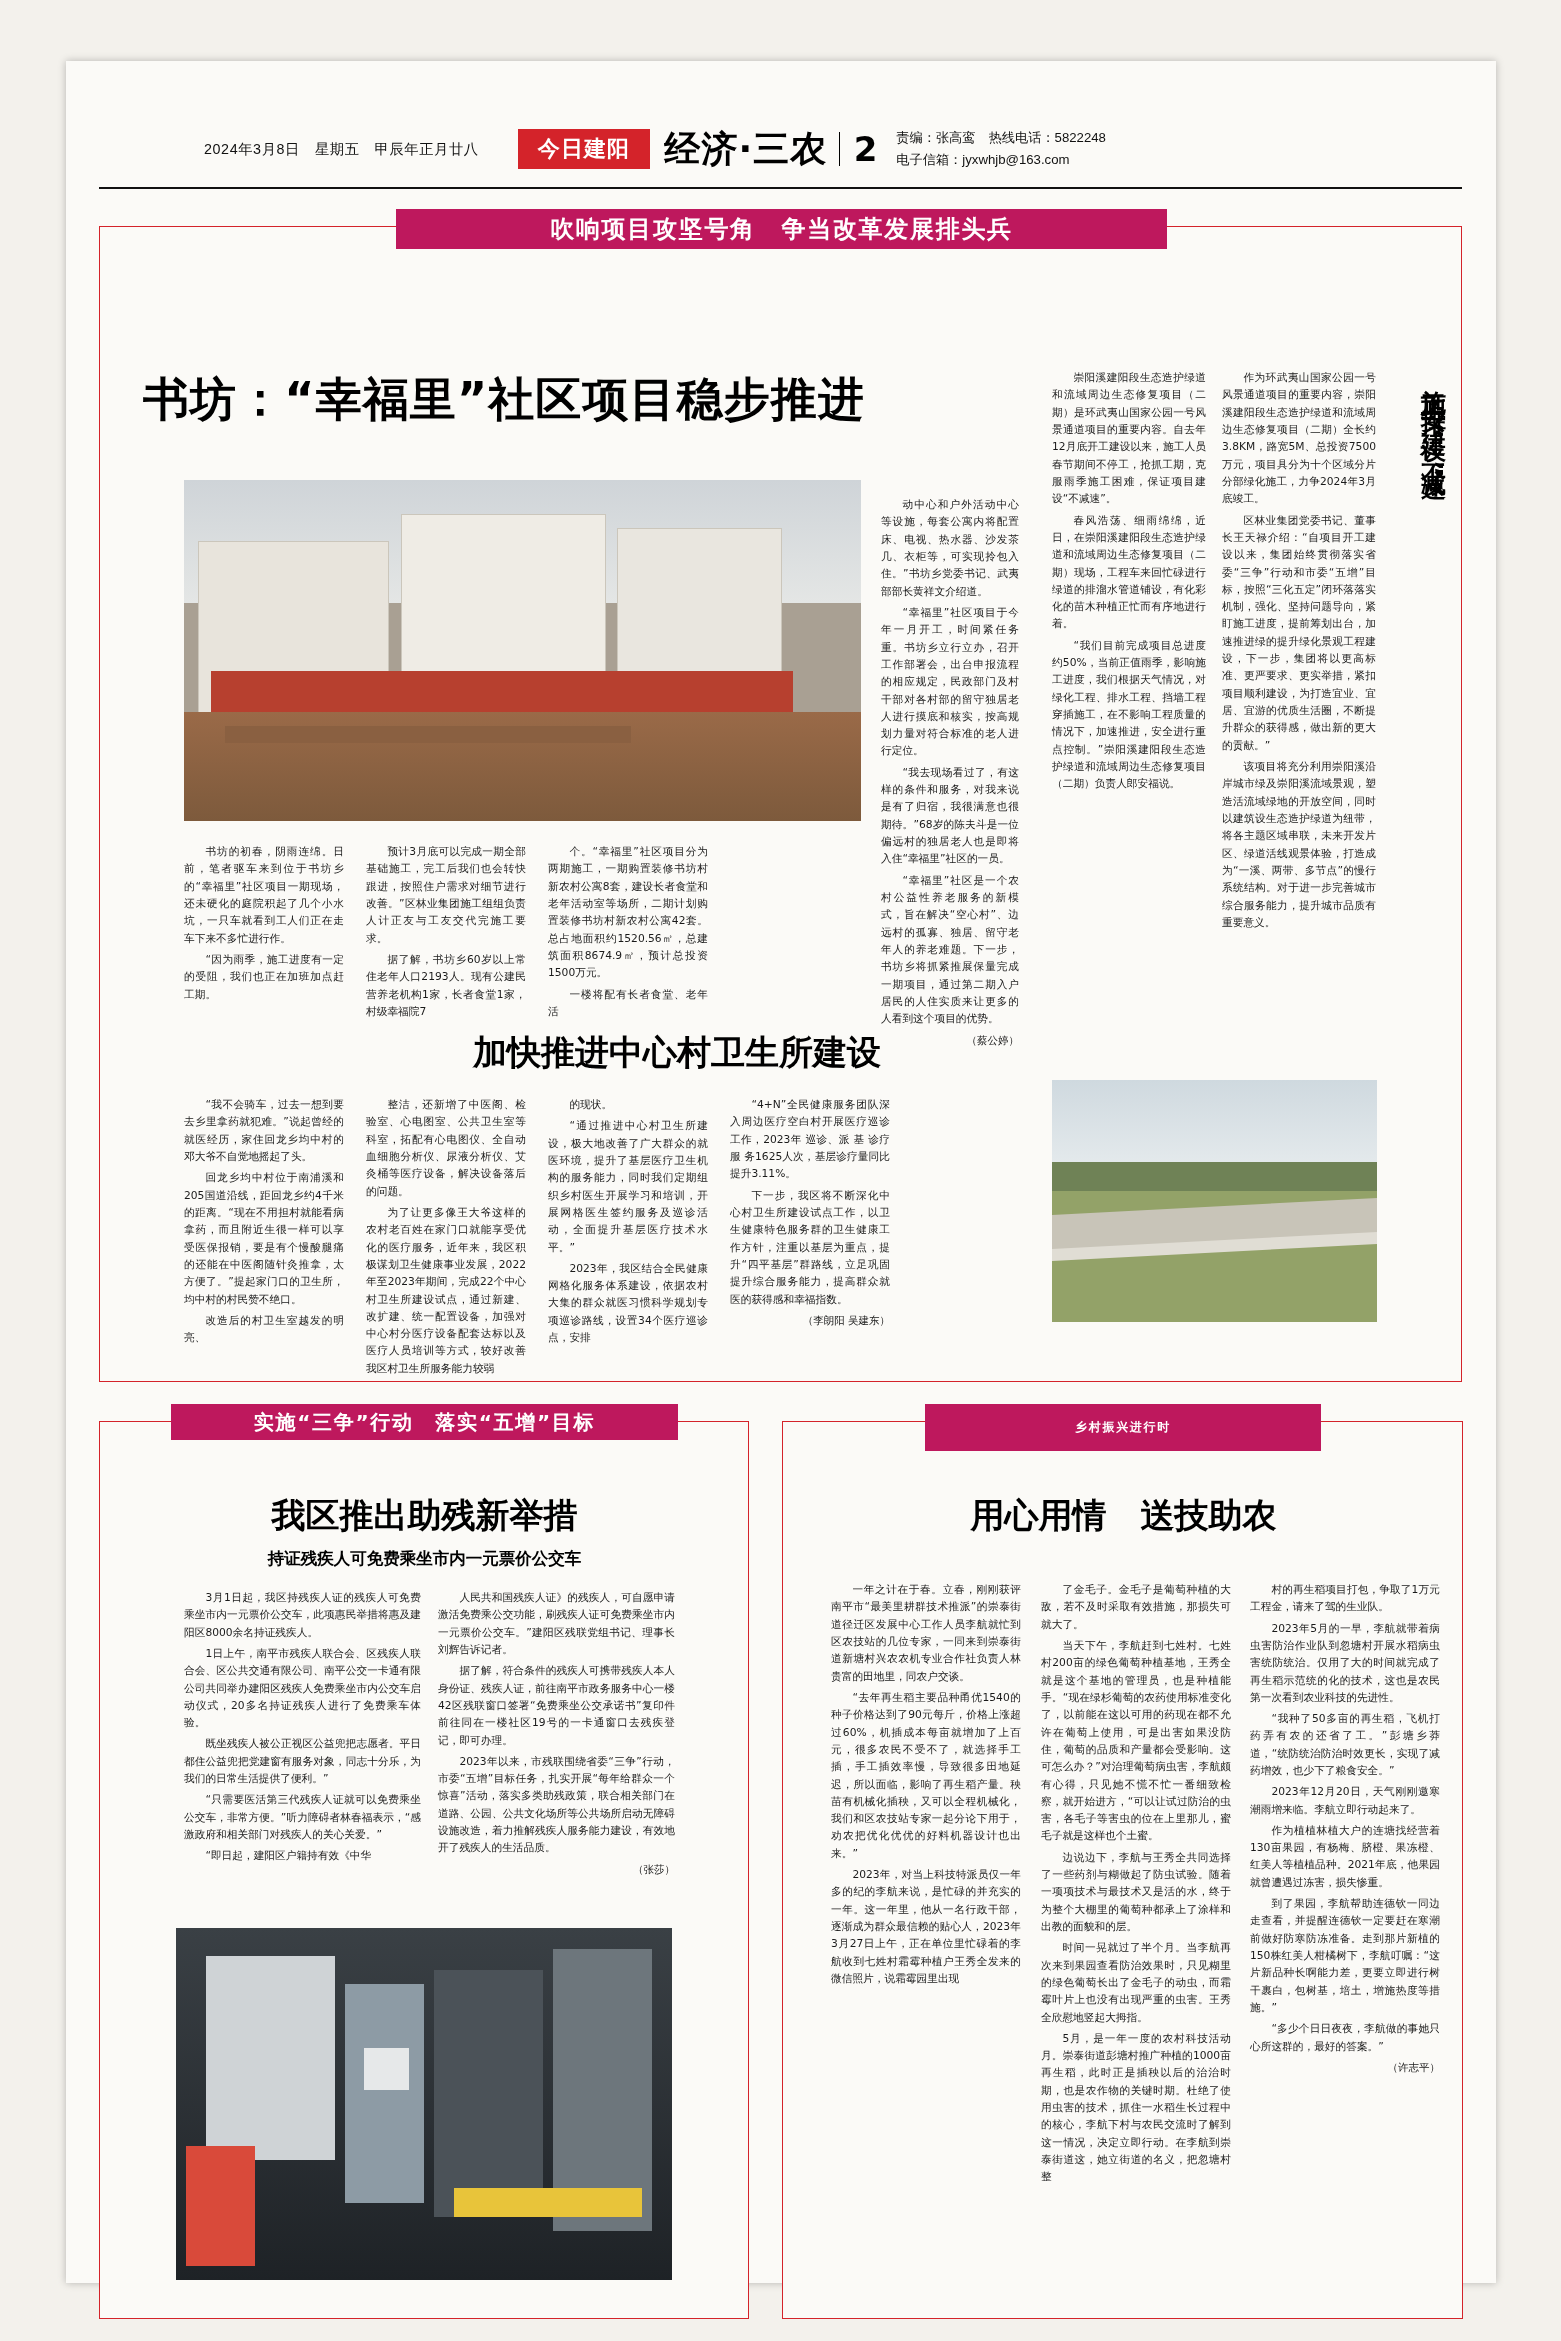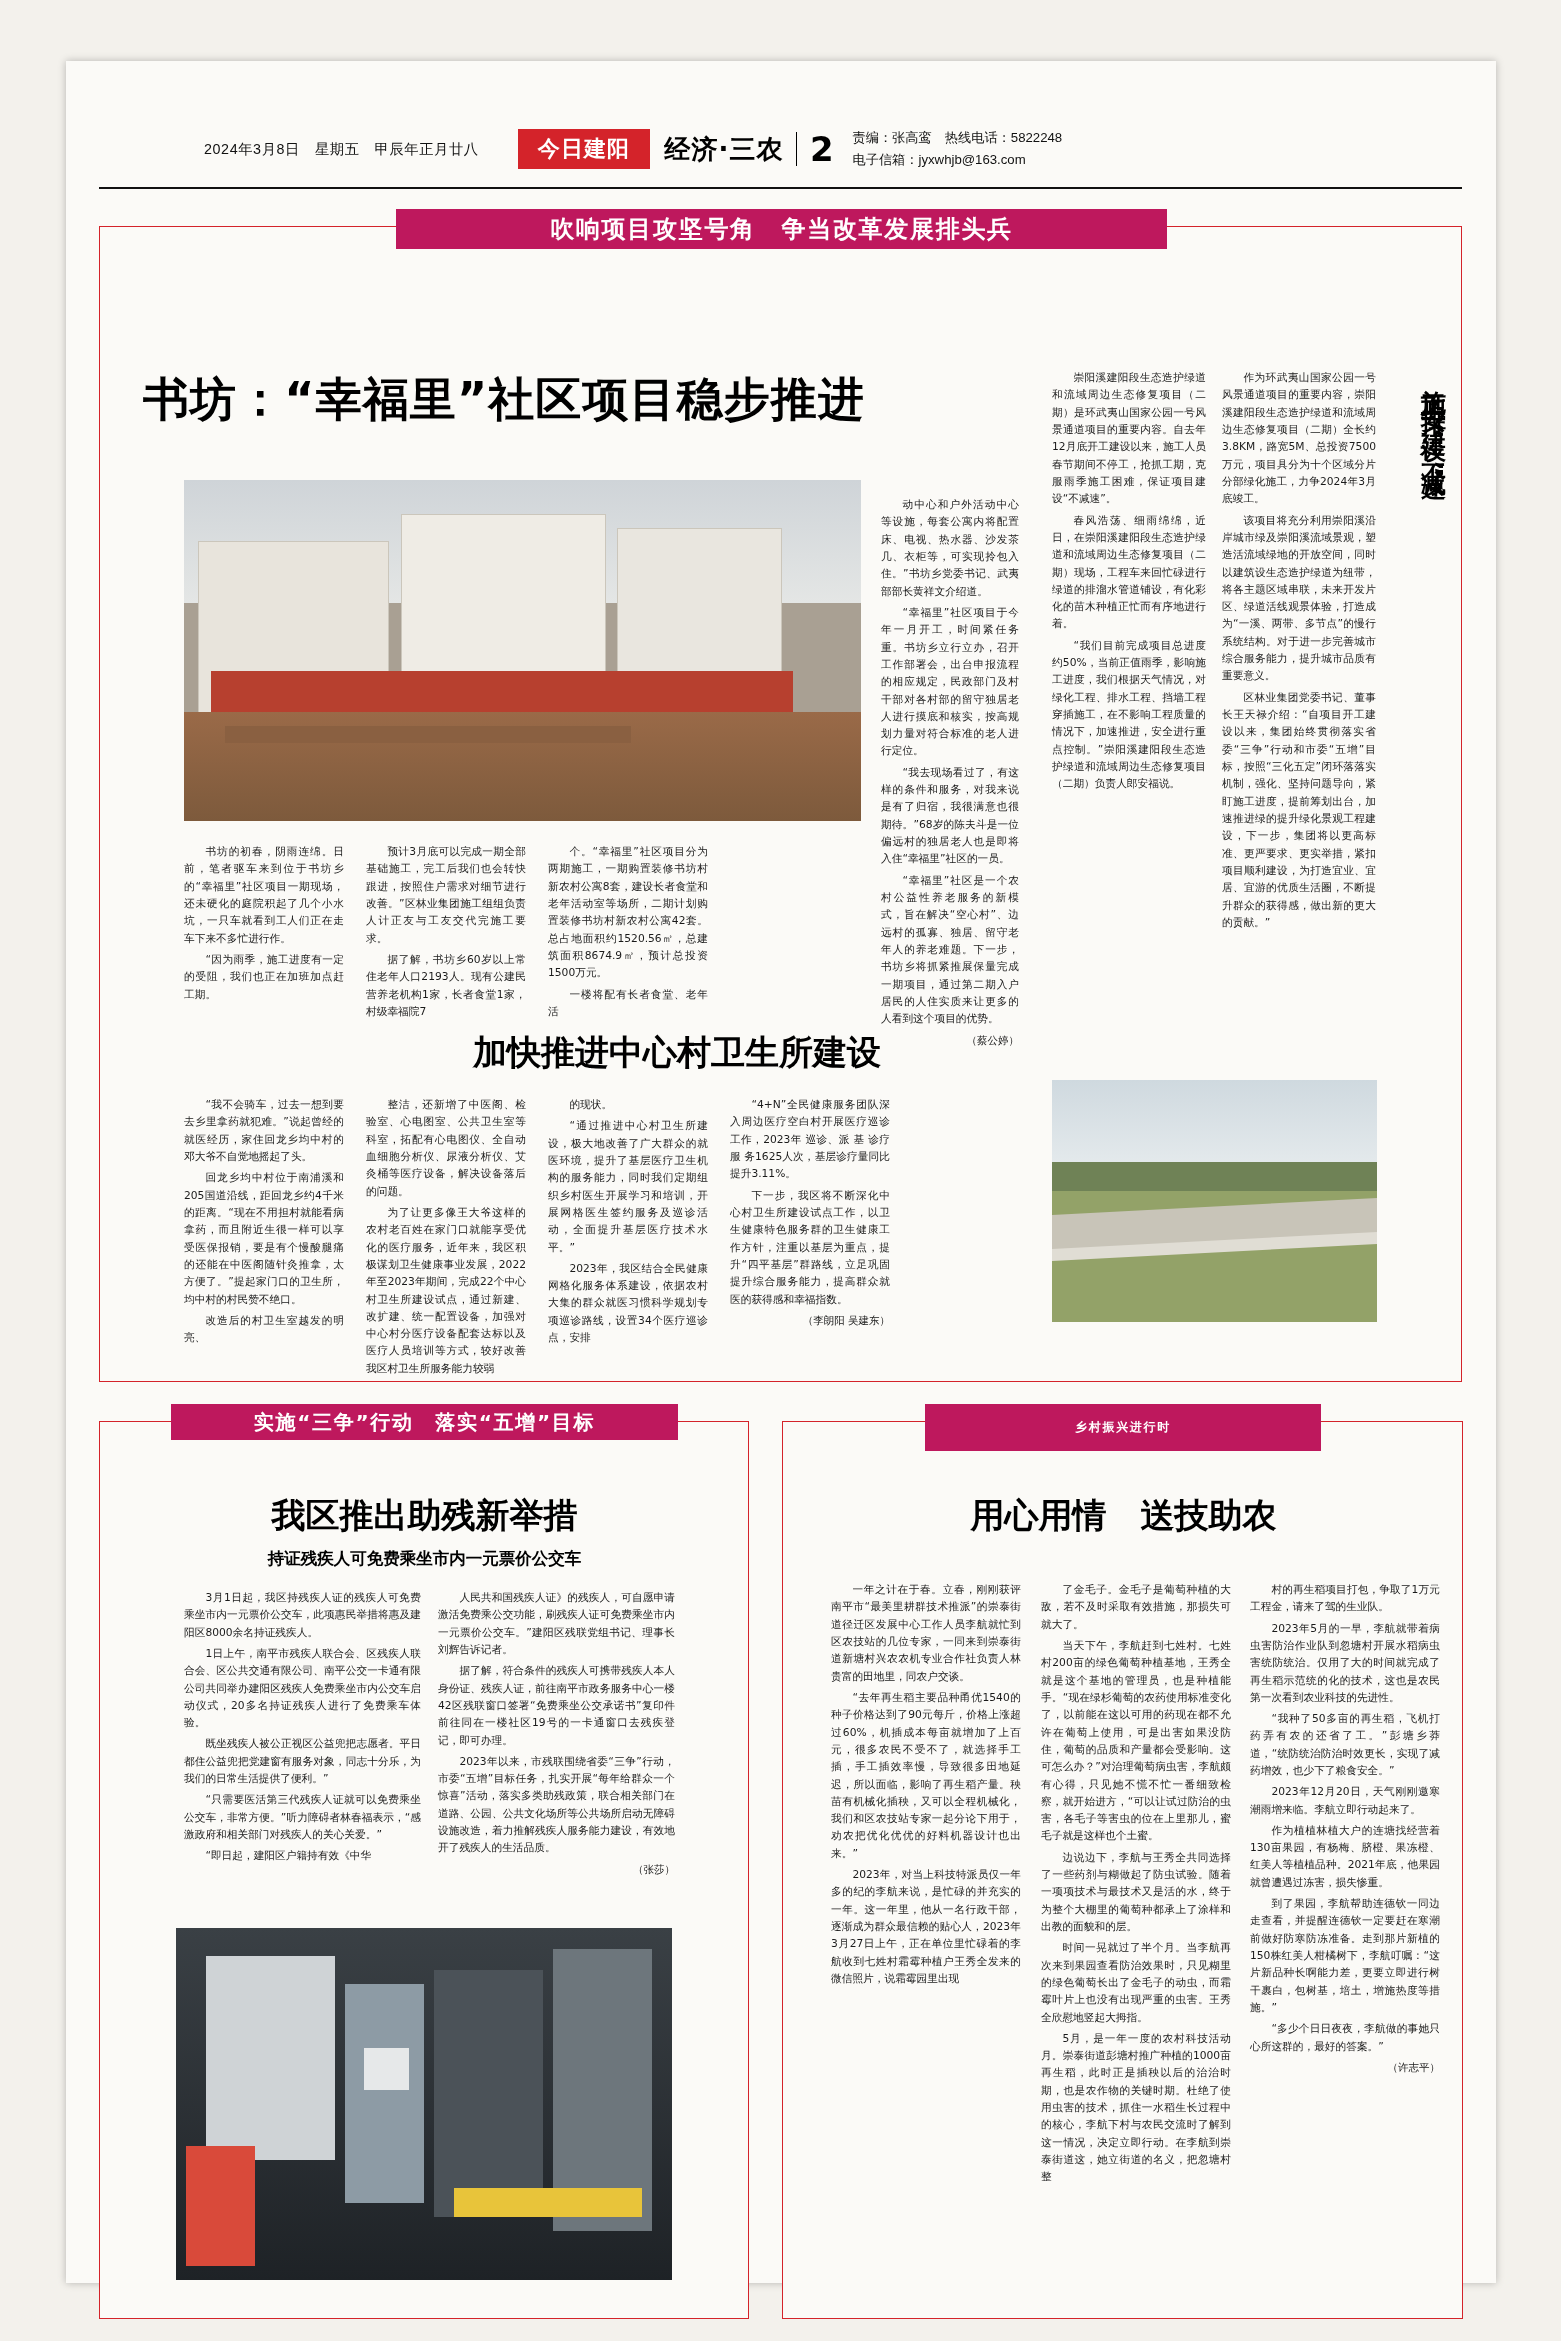--- a/index.html
+++ b/index.html
@@ -35,21 +35,21 @@
     width:419px; padding-left:105px; box-sizing:border-box;
     font-family:"Liberation Sans", sans-serif;
   }
   .mh-logo{
     width:132px; height:40px; background:#d4232a; color:#fff;
     display:flex; align-items:center; justify-content:center;
     font-size:22px; font-weight:bold; letter-spacing:1.1px;
     font-family:"DejaVu Sans", sans-serif;
   }
   .mh-section{
-    font-size:26px; font-weight:bold; margin-left:14.3px; letter-spacing:1.1px;
+    font-size:36px; font-weight:bold; margin-left:14.3px; letter-spacing:1.1px;
     font-family:"DejaVu Sans", sans-serif; color:#000;
   }
   .mh-pageno{
     margin-left:12px; font-size:34px; font-weight:bold;
     border-left:1.7px solid #000; padding-left:13.2px; line-height:34px;
     font-family:"DejaVu Sans", sans-serif;
   }
   .mh-contact{
     margin-left:19px; font-size:13.2px; line-height:1.7; color:#111;
     font-family:"Liberation Sans", sans-serif;
@@ -145,22 +145,22 @@
      <div class="byline">（蔡公婷）</div>
   </div>
 
   <div class="col-text" style="position:absolute; left:986px; top:308px; width:154px; height:661px;">
      <p>崇阳溪建阳段生态造护绿道和流域周边生态修复项目（二期）是环武夷山国家公园一号风景通道项目的重要内容。自去年12月底开工建设以来，施工人员春节期间不停工，抢抓工期，克服雨季施工困难，保证项目建设“不减速”。</p>
         <p>春风浩荡、细雨绵绵，近日，在崇阳溪建阳段生态造护绿道和流域周边生态修复项目（二期）现场，工程车来回忙碌进行绿道的排溜水管道铺设，有化彩化的苗木种植正忙而有序地进行着。</p>
         <p>“我们目前完成项目总进度约50%，当前正值雨季，影响施工进度，我们根据天气情况，对绿化工程、排水工程、挡墙工程穿插施工，在不影响工程质量的情况下，加速推进，安全进行重点控制。”崇阳溪建阳段生态造护绿道和流域周边生态修复项目（二期）负责人郎安福说。</p>
   </div>
   <div class="col-text" style="position:absolute; left:1156px; top:308px; width:154px; height:694px;">
      <p>作为环武夷山国家公园一号风景通道项目的重要内容，崇阳溪建阳段生态造护绿道和流域周边生态修复项目（二期）全长约3.8KM，路宽5M、总投资7500万元，项目具分为十个区域分片分部绿化施工，力争2024年3月底竣工。</p>
+        <p>区林业集团党委书记、董事长王天禄介绍：“自项目开工建设以来，集团始终贯彻落实省委“三争”行动和市委“五增”目标，按照“三化五定”闭环落落实机制，强化、坚持问题导向，紧盯施工进度，提前筹划出台，加速推进绿的提升绿化景观工程建设，下一步，集团将以更高标准、更严要求、更实举措，紧扣项目顺利建设，为打造宜业、宜居、宜游的优质生活圈，不断提升群众的获得感，做出新的更大的贡献。”</p>
         <p>该项目将充分利用崇阳溪沿岸城市绿及崇阳溪流域景观，塑造活流域绿地的开放空间，同时以建筑设生态造护绿道为纽带，将各主题区域串联，未来开发片区、绿道活线观景体验，打造成为“一溪、两带、多节点”的慢行系统结构。对于进一步完善城市综合服务能力，提升城市品质有重要意义。</p>
-        <p>区林业集团党委书记、董事长王天禄介绍：“自项目开工建设以来，集团始终贯彻落实省委“三争”行动和市委“五增”目标，按照“三化五定”闭环落落实机制，强化、坚持问题导向，紧盯施工进度，提前筹划出台，加速推进绿的提升绿化景观工程建设，下一步，集团将以更高标准、更严要求、更实举措，紧扣项目顺利建设，为打造宜业、宜居、宜游的优质生活圈，不断提升群众的获得感，做出新的更大的贡献。”</p>
   </div>
 
   <div class="hl" style="position:absolute; left:264px; top:969px; width:694px; font-size:34px; text-align:center;">加快推进中心村卫生所建设</div>
 
   <div class="col-text" style="position:absolute; left:118px; top:1035px; width:160px; height:286px;">
      <p>“我不会骑车，过去一想到要去乡里拿药就犯难。”说起曾经的就医经历，家住回龙乡均中村的邓大爷不自觉地摇起了头。</p>
         <p>回龙乡均中村位于南浦溪和205国道沿线，距回龙乡约4千米的距离。“现在不用担村就能看病拿药，而且附近生很一样可以享受医保报销，要是有个慢酸腿痛的还能在中医阁随针灸推拿，太方便了。”提起家门口的卫生所，均中村的村民赞不绝口。</p>
         <p>改造后的村卫生室越发的明亮、</p>
   </div>
   <div class="col-text" style="position:absolute; left:300px; top:1035px; width:160px; height:286px;">

